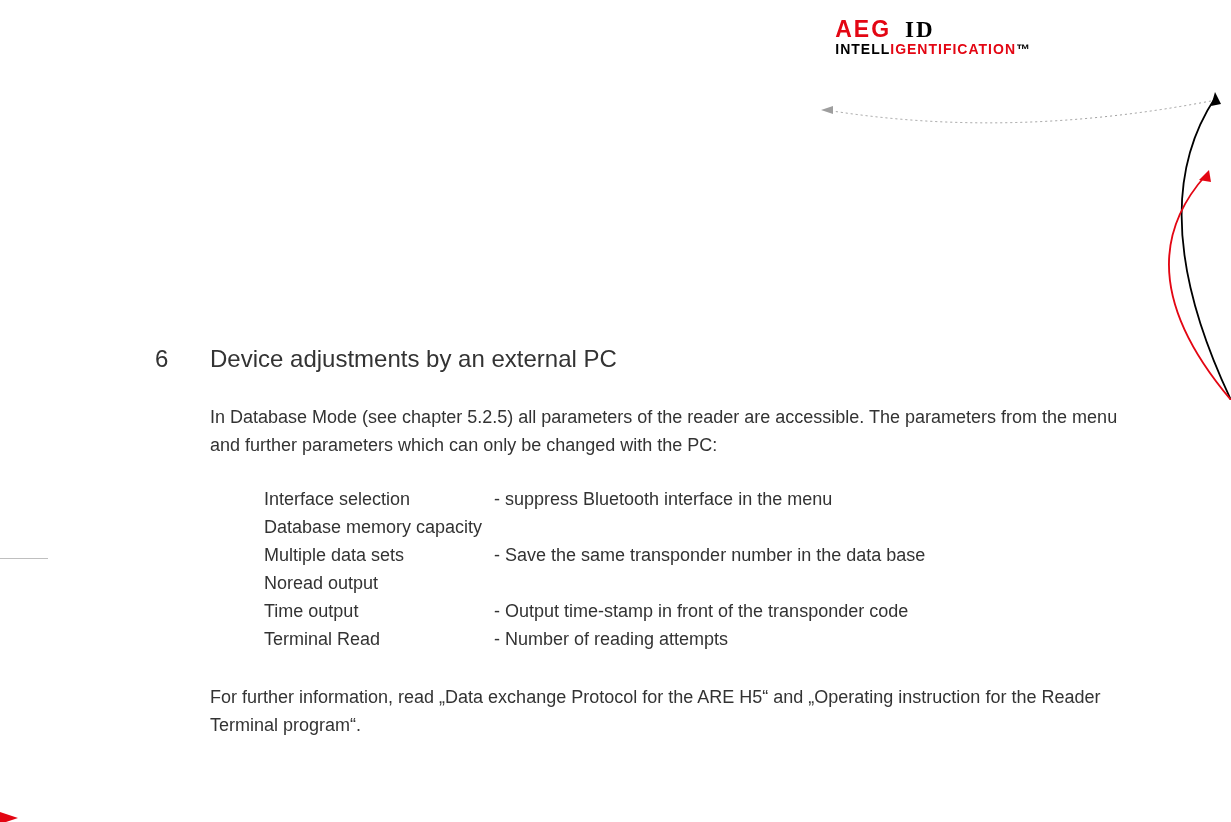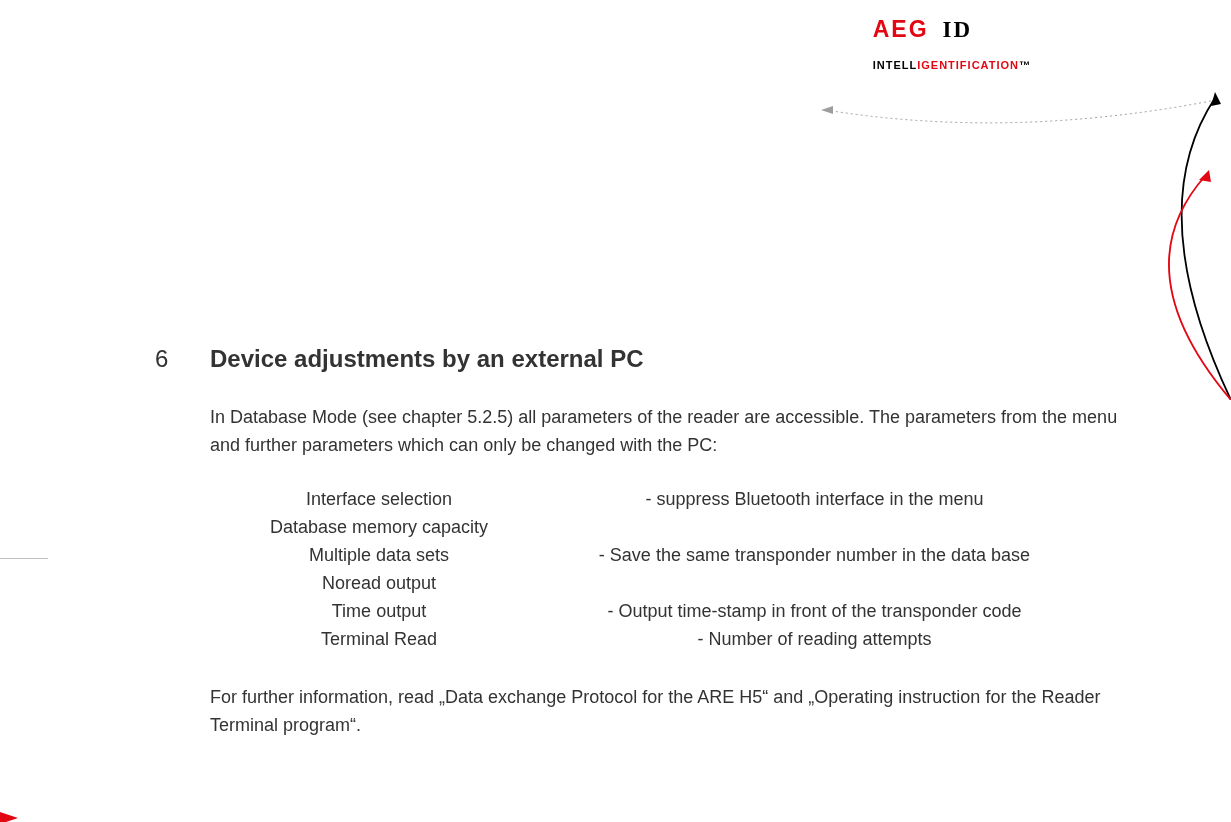--- a/index.html
+++ b/index.html
@@ -30,25 +30,25 @@
   .logo-aeg {
     color: #e30613;
   }
   .logo-id {
     color: #000000;
     font-family: Georgia, "Times New Roman", serif;
     font-weight: 700;
     margin-left: 14px;
   }
   .logo-line2 {
-    font-size: 11px;
+    font-size: 14px;
     font-weight: 700;
     letter-spacing: 1px;
     color: #000000;
-    margin-top: 18px;
+    margin-top: 0;
   }
   .logo-line2 .red {
     color: #e30613;
   }
 
   
   .curves {
     position: absolute;
     top: 80px;
     right: 0;
@@ -85,41 +85,40 @@
   }
   .heading-num {
     font-size: 24px;
     color: #333;
     width: 55px;
     flex-shrink: 0;
   }
   .heading-text {
     font-size: 24px;
     color: #333;
-    font-weight: 700;
+    font-weight: 400;
   }
 
   .body-block {
     margin-left: 55px;
     font-size: 18px;
     line-height: 28px;
     color: #333;
   }
 
   .intro {
     margin-bottom: 26px;
   }
 
   .param-table {
     margin-left: 54px;
     margin-bottom: 30px;
   }
   .param-row {
     display: flex;
-    text-align: center;
   }
   .param-label {
     width: 230px;
     flex-shrink: 0;
   }
   .param-desc {
     flex: 1;
   }
 
   .outro {}

